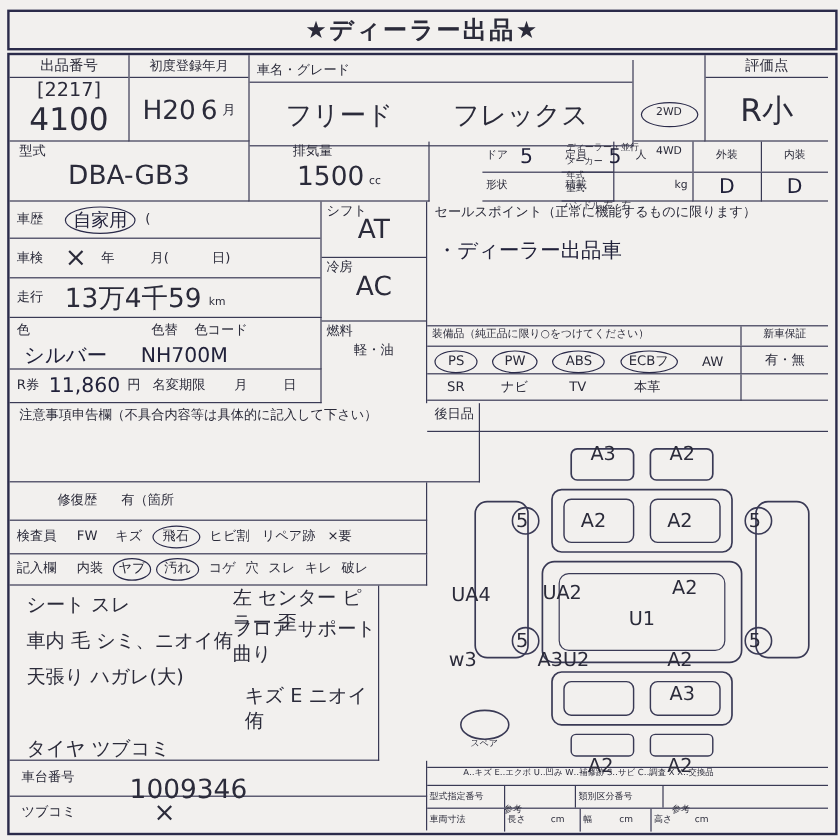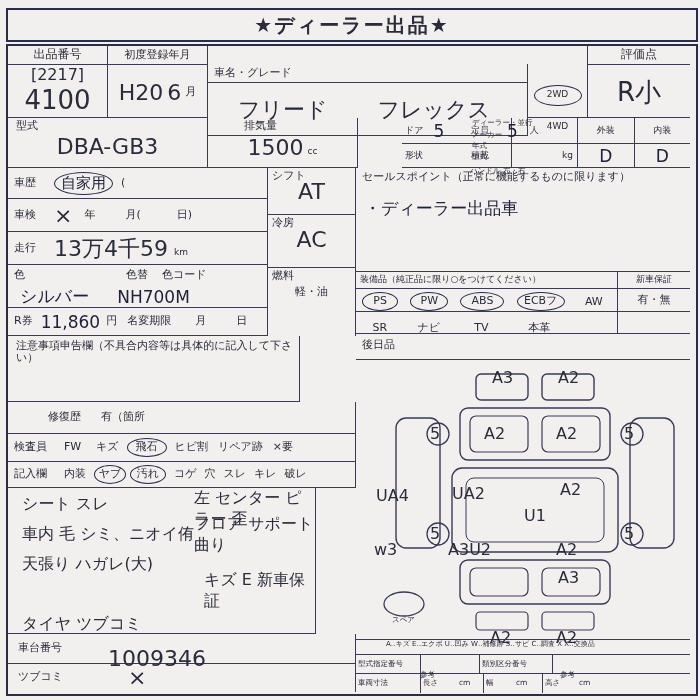--- a/index.html
+++ b/index.html
@@ -60,21 +60,21 @@
 
   <div class="box" style="left:108px;top:46px;width:100px;height:72px;border-right:1px solid #3a3a55;border-bottom:1px solid #3a3a55;">
     <div class="lbl center" style="height:18px;border-bottom:1px solid #3a3a55;font-size:11px;">初度登録年月</div>
     <div style="height:54px;display:flex;align-items:center;justify-content:center;gap:4px;">
       <span class="hand-l">H20</span>
       <span class="hand-l">6</span>
       <span class="lbl">月</span>
     </div>
   </div>
 
-  <div class="box" style="left:208px;top:64px;width:320px;height:72px;border-right:1px solid #3a3a55;border-bottom:1px solid #3a3a55;">
+  <div class="box" style="left:208px;top:50px;width:320px;height:72px;border-right:1px solid #3a3a55;border-bottom:1px solid #3a3a55;">
     <div class="lbl" style="height:18px;border-bottom:1px solid #3a3a55;padding-left:6px;display:flex;align-items:center;font-size:11px;">車名・グレード</div>
     <div style="height:54px;display:flex;align-items:center;padding-left:30px;gap:50px;">
       <span class="hand-l">フリード</span>
       <span class="hand-l">フレックス</span>
     </div>
   </div>
 
   <div class="box" style="left:528px;top:46px;width:60px;height:72px;border-right:1px solid #3a3a55;border-bottom:1px solid #3a3a55;">
     <div class="center" style="height:34px;margin-top:32px;">
       <span class="ellipse center lbl-s" style="width:46px;height:19px;">2WD</span>
@@ -327,21 +327,21 @@
     <div style="height:27px;display:flex;align-items:center;">
       <span class="lbl" style="padding-left:6px;">R券</span>
       <span class="hand" style="padding-left:8px;">11,860</span>
       <span class="lbl" style="padding-left:6px;">円</span>
       <span class="lbl" style="padding-left:10px;">名変期限</span>
       <span class="lbl" style="padding-left:24px;">月</span>
       <span class="lbl" style="padding-left:30px;">日</span>
     </div>
   </div>
 
-  <div class="box" style="left:8px;top:336px;width:292px;height:66px;border-right:1px solid #3a3a55;border-bottom:1px solid #3a3a55;">
+  <div class="box" style="left:8px;top:336px;width:392px;height:66px;border-right:1px solid #3a3a55;border-bottom:1px solid #3a3a55;">
     <div class="lbl" style="padding:4px 0 0 8px;font-size:11px;">注意事項申告欄（不具合内容等は具体的に記入して下さい）</div>
   </div>
 
   <div class="box" style="left:8px;top:402px;width:348px;height:32px;border-right:1px solid #3a3a55;border-bottom:1px solid #3a3a55;">
     <div style="height:31px;display:flex;align-items:center;">
       <span class="lbl" style="padding-left:40px;">修復歴</span>
       <span class="lbl" style="padding-left:20px;">有（箇所</span>
     </div>
   </div>
 
@@ -374,21 +374,21 @@
       <div style="flex:1;display:flex;align-items:flex-end;justify-content:space-around;">
         <span class="ellipse center lbl" style="width:34px;height:17px;">PS</span>
         <span class="ellipse center lbl" style="width:36px;height:17px;">PW</span>
         <span class="ellipse center lbl" style="width:42px;height:17px;">ABS</span>
         <span class="ellipse center lbl" style="width:46px;height:17px;">ECBフ</span>
         <span class="center lbl" style="width:34px;height:17px;">AW</span>
       </div>
       <div class="center lbl" style="width:72px;border-left:1px solid #3a3a55;">有・無</div>
     </div>
     <div style="height:22px;display:flex;">
-      <div style="flex:1;display:flex;align-items:flex-end;justify-content:space-around;">
+      <div style="flex:1;display:flex;align-items:center;justify-content:space-around;">
         <span class="center lbl" style="width:34px;">SR</span>
         <span class="center lbl" style="width:36px;">ナビ</span>
         <span class="center lbl" style="width:42px;">TV</span>
         <span class="center lbl" style="width:46px;">本革</span>
         <span class="center lbl" style="width:34px;"></span>
       </div>
       <div style="width:72px;border-left:1px solid #3a3a55;"></div>
     </div>
   </div>
 
@@ -422,21 +422,21 @@
     </div>
   </div>
 
   <div class="box" style="left:8px;top:488px;width:308px;height:146px;border-right:1px solid #3a3a55;border-bottom:1px solid #3a3a55;">
     <div style="position:absolute;left:14px;top:6px;" class="hand-s">シート スレ</div>
     <div style="position:absolute;left:14px;top:36px;" class="hand-s">車内 毛  シミ、ニオイ侑</div>
     <div style="position:absolute;left:14px;top:66px;" class="hand-s">天張り ハガレ(大)</div>
     <div style="position:absolute;left:14px;top:126px;" class="hand-s">タイヤ ツブコミ</div>
     <div style="position:absolute;left:186px;top:0px;" class="hand-s">左 センター ピラー 歪</div>
     <div style="position:absolute;left:186px;top:26px;" class="hand-s">フロア サポート 曲り</div>
-    <div style="position:absolute;left:196px;top:82px;" class="hand-s">キズ  E  新車保証</div>
+    <div style="position:absolute;left:196px;top:82px;" class="hand-s">キズ  E  ニオイ侑</div>
   </div>
 
   <div class="box" style="left:8px;top:634px;width:348px;height:30px;border-right:1px solid #3a3a55;border-bottom:1px solid #3a3a55;">
     <div style="height:29px;display:flex;align-items:center;">
       <span class="lbl" style="padding-left:10px;width:70px;">車台番号</span>
       <span class="hand-l" style="padding-left:20px;margin-top:20px;">1009346</span>
     </div>
   </div>
 
   <div class="box" style="left:8px;top:664px;width:348px;height:28px;border-right:1px solid #3a3a55;">

